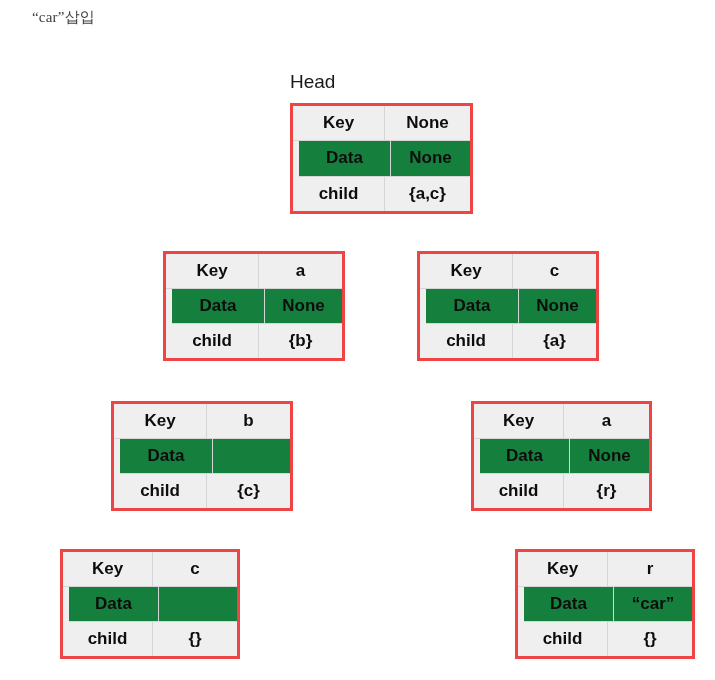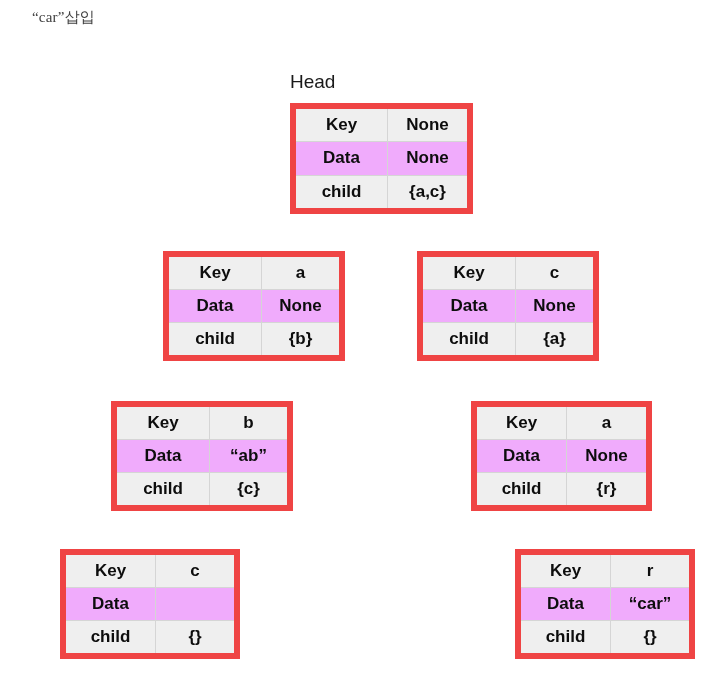--- a/index.html
+++ b/index.html
@@ -35,36 +35,37 @@
     font-size: 19px;
     font-weight: 400;
     color: #1a1a1a;
     white-space: nowrap;
   }
 
   
   .node {
     position: absolute;
     box-sizing: border-box;
-    border: 6px solid #ef4444;
+    border: 3px solid #ef4444;
     background: #efefef;
     display: flex;
     flex-direction: column;
   }
   .node-row {
     box-sizing: border-box;
     display: flex;
     flex: 1 1 0;
     border-bottom: 1px solid #d5d5d5;
   }
   .node-row:last-child {
     border-bottom: none;
   }
   .node-row.alt {
-    background: #f0abfc;
+    background: #15803d;
+    margin-left: 6px;
   }
   .cell {
     box-sizing: border-box;
     display: flex;
     align-items: center;
     justify-content: center;
     font-size: 17px;
     font-weight: bold;
     color: #0d0d0d;
     white-space: nowrap;
@@ -124,21 +125,20 @@
         <div class="cell cell-value" style="flex: 1 1 auto;">{a}</div>
       </div>
     </div>
     <div class="node" style="left: 111px; top: 401px; width: 182px; height: 110px;">
       <div class="node-row">
         <div class="cell cell-label" style="width: 93px; flex: 0 0 93px;">Key</div>
         <div class="cell cell-value" style="flex: 1 1 auto;">b</div>
       </div>
       <div class="node-row alt">
         <div class="cell cell-label" style="width: 93px; flex: 0 0 93px;">Data</div>
-        <div class="cell cell-value" style="flex: 1 1 auto;">“ab”</div>
       </div>
       <div class="node-row">
         <div class="cell cell-label" style="width: 93px; flex: 0 0 93px;">child</div>
         <div class="cell cell-value" style="flex: 1 1 auto;">{c}</div>
       </div>
     </div>
     <div class="node" style="left: 471px; top: 401px; width: 181px; height: 110px;">
       <div class="node-row">
         <div class="cell cell-label" style="width: 90px; flex: 0 0 90px;">Key</div>
         <div class="cell cell-value" style="flex: 1 1 auto;">a</div>

